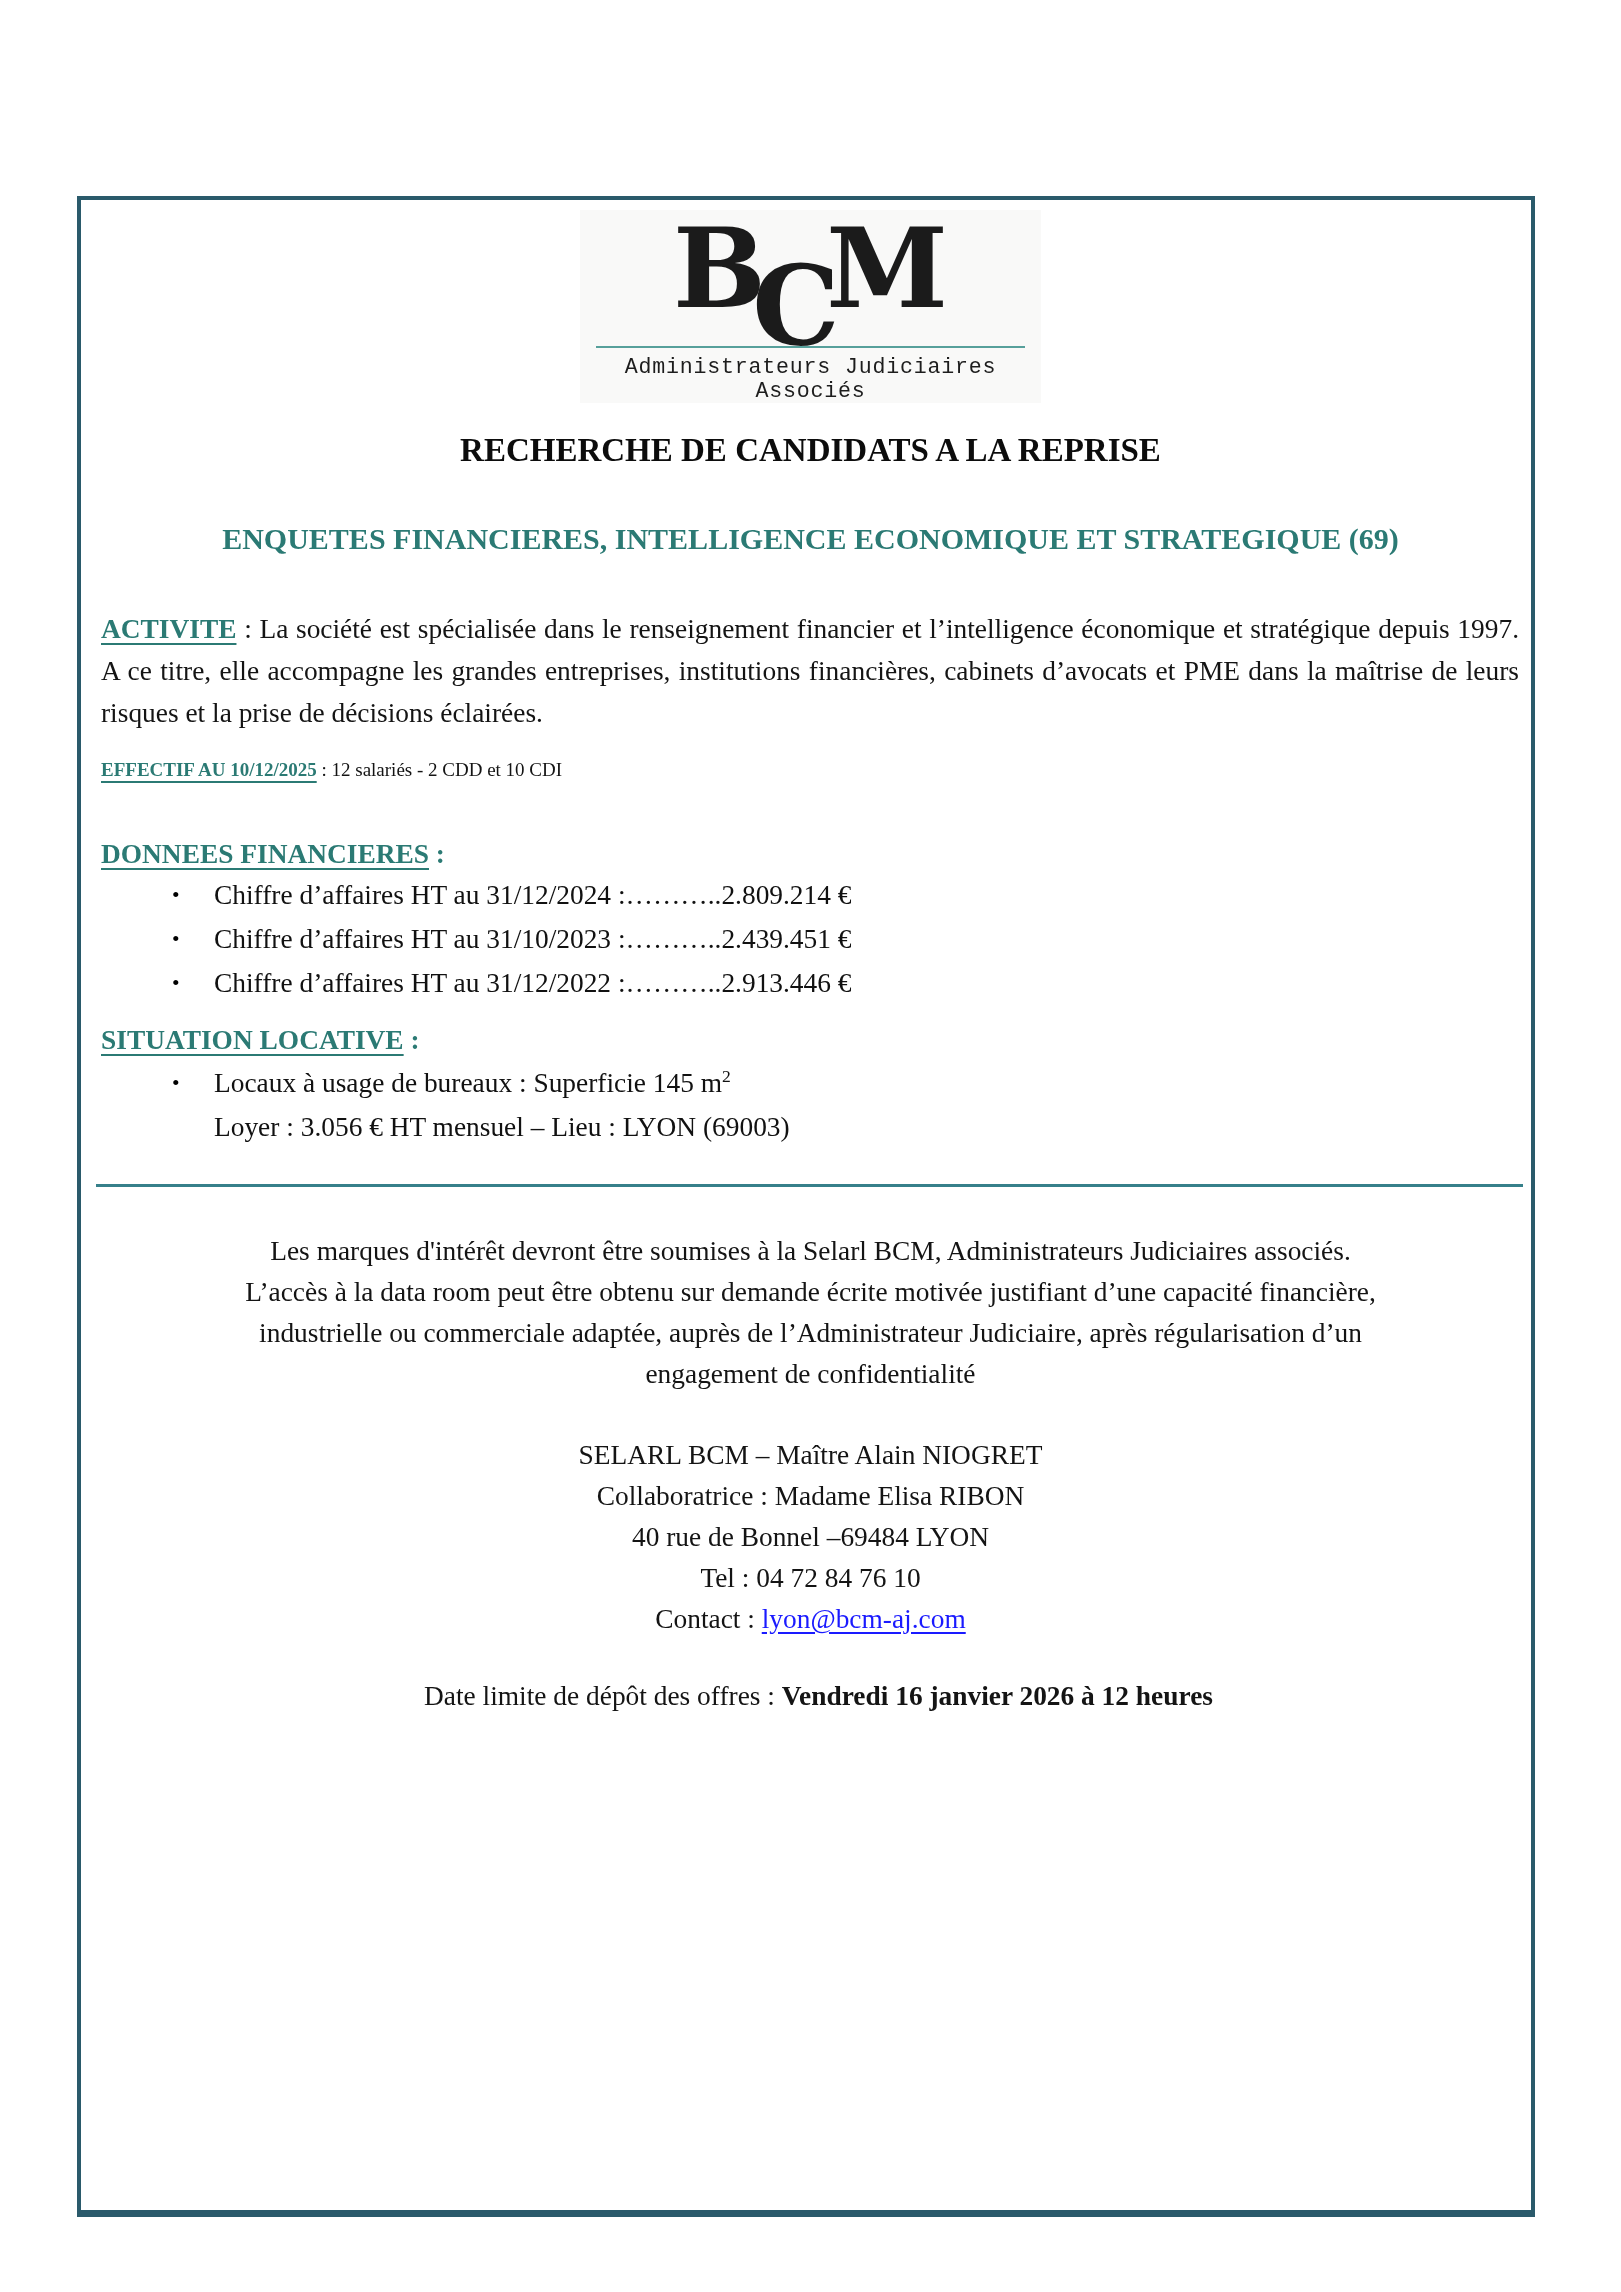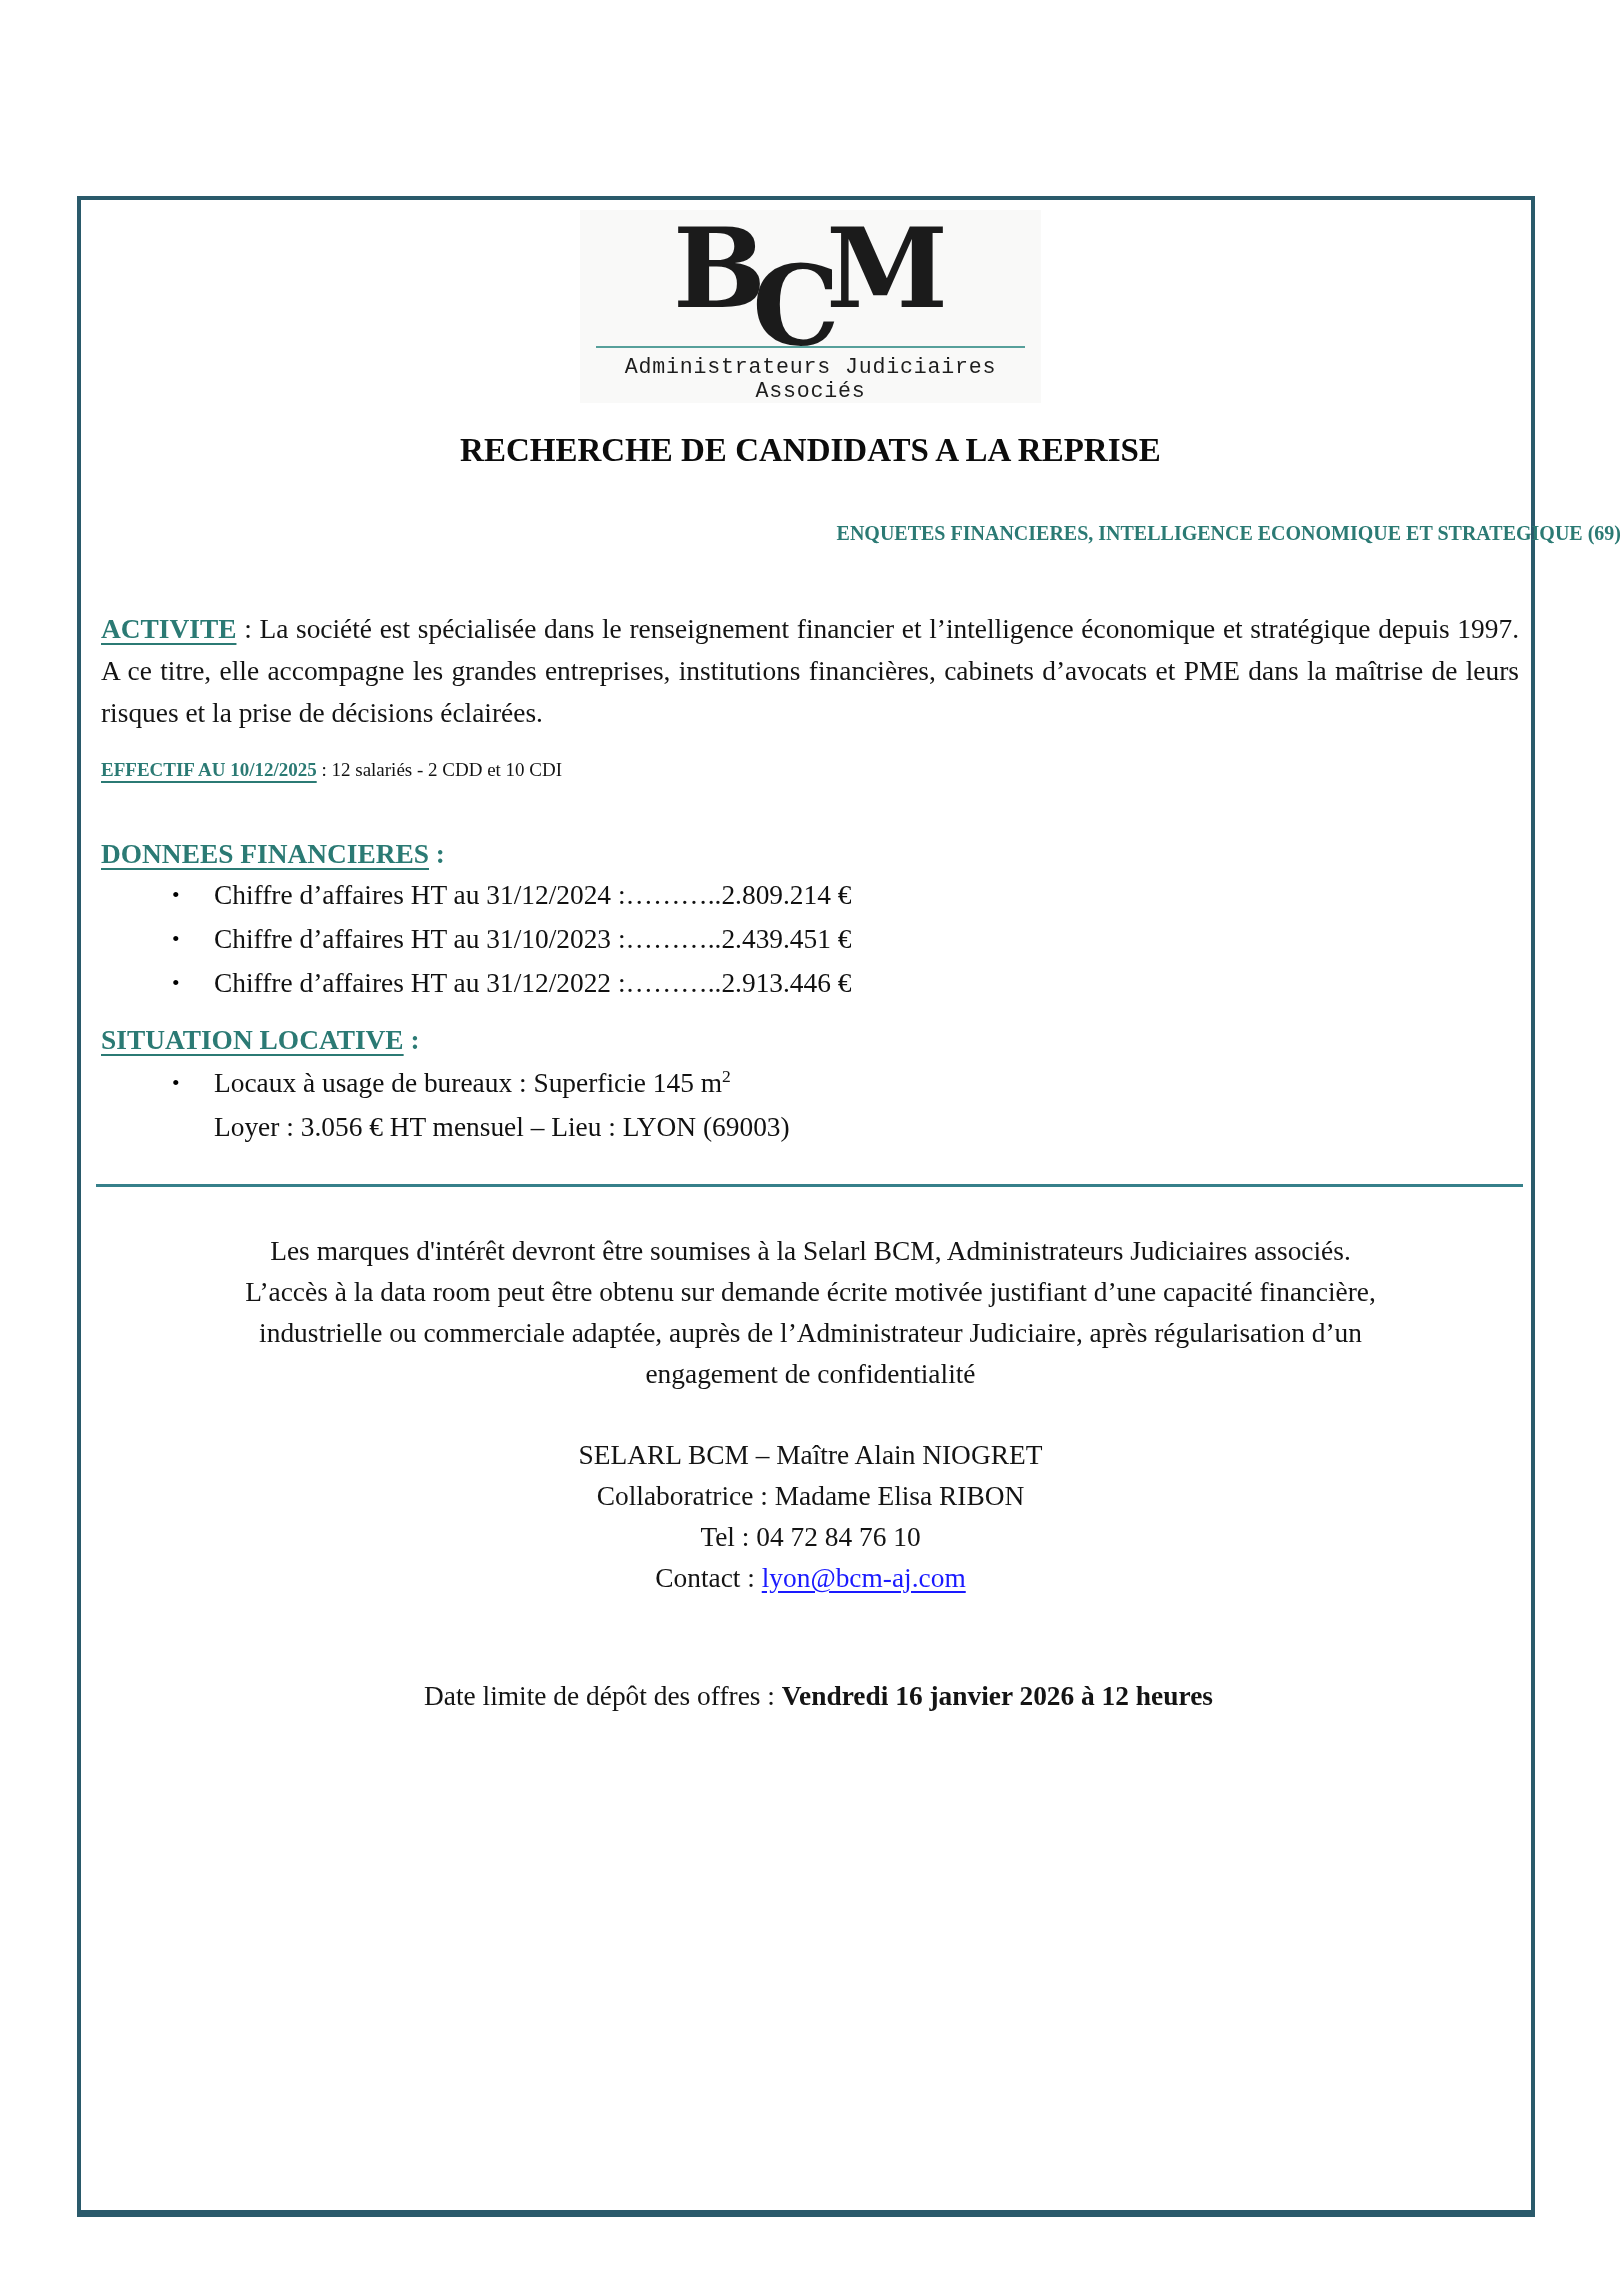--- a/index.html
+++ b/index.html
@@ -41,21 +41,21 @@
     font-family:Liberation Mono, monospace;
     text-align:center;
   }
   
   .doc-title {
     position:absolute; left:0; right:0; top:432px;
     text-align:center; font-size:33px; font-weight:bold; color:#0c0c0c;
   }
   .doc-subject {
     position:absolute; left:0; right:0; top:522px;
-    text-align:right; font-size:20px; font-weight:bold; color:#2b7a74;
+    text-align:center; font-size:30px; font-weight:bold; color:#2b7a74;
   }
   .teal-label {
     color:#2b7a74; font-weight:bold;
     text-decoration:underline;
     text-decoration-thickness:2px;
     text-underline-offset:4.9px;
     margin-top:40px;
   }
   .teal-colon { color:#2b7a74; font-weight:bold; }
   
@@ -158,20 +158,21 @@
   <div class="notice">
     <div>Les marques d'intérêt devront être soumises à la Selarl BCM, Administrateurs Judiciaires associés.</div>
     <div>L’accès à la data room peut être obtenu sur demande écrite motivée justifiant d’une capacité financière,</div>
     <div>industrielle ou commerciale adaptée, auprès de l’Administrateur Judiciaire, après régularisation d’un</div>
     <div>engagement de confidentialité</div>
   </div>
 
   <div class="contact">
     <div>SELARL BCM – Maître Alain NIOGRET</div>
     <div>Collaboratrice : Madame Elisa RIBON</div>
+    <div>40 rue de Bonnel –69484 LYON</div>
     <div>Tel : 04 72 84 76 10</div>
     <div>
       <span>Contact : </span><a href="#">lyon@bcm-aj.com</a>
     </div>
   </div>
 
   <div class="deadline">
     <span>Date limite de dépôt des offres : </span><b>Vendredi 16 janvier 2026 à 12 heures</b>
   </div>
 

